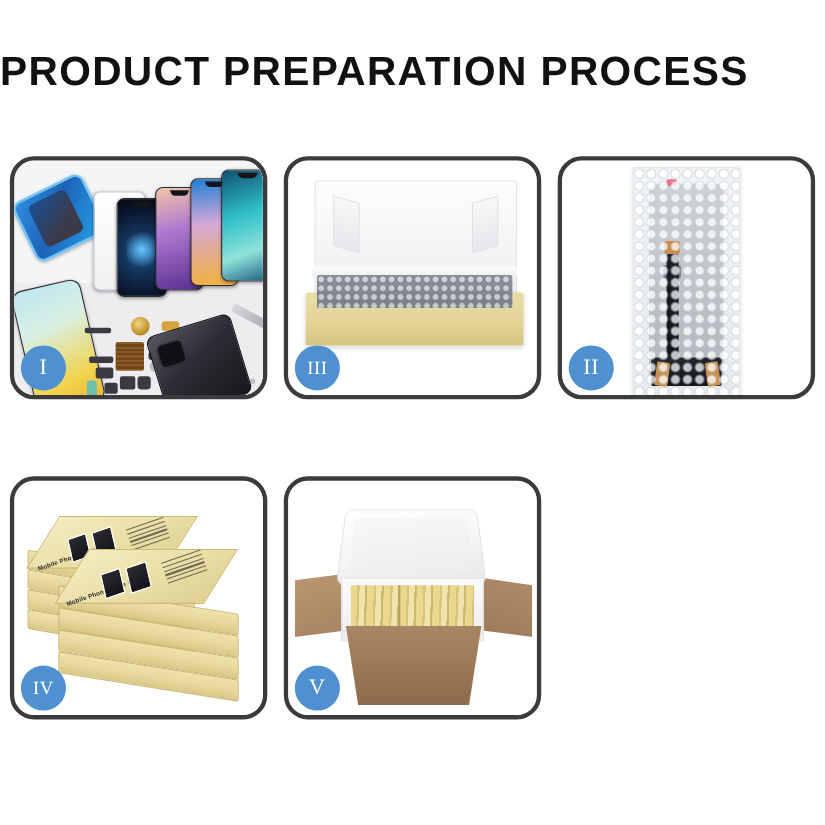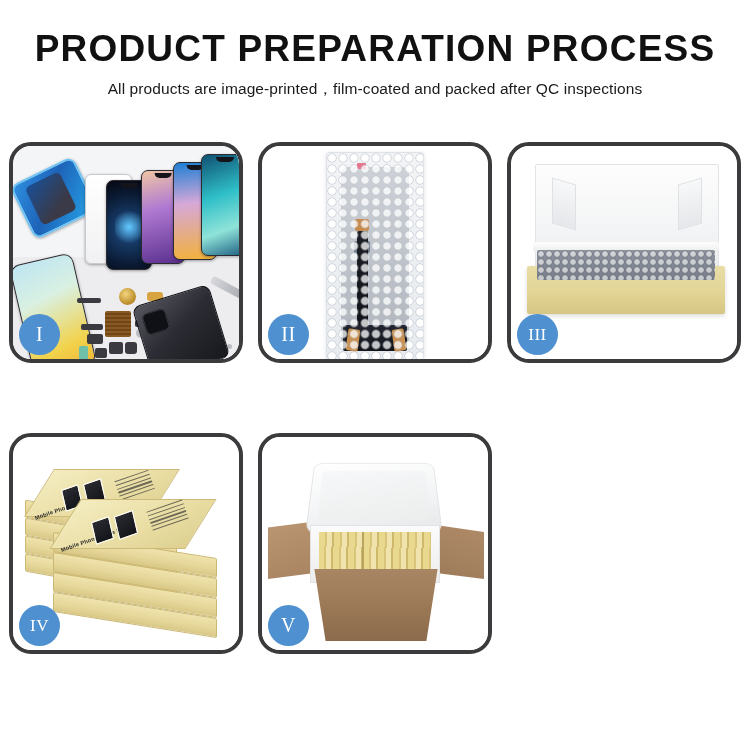--- a/index.html
+++ b/index.html
@@ -12,21 +12,22 @@
     height: 750px;
     overflow: hidden;
     font-family: "Liberation Sans", sans-serif;
     position: relative;
   }
 
   
   .header {
     width: 100%;
     padding-top: 30px;
-    text-align: center;
+    text-align: left;
+    margin-top: 16px;
   }
   .page-title {
     font-family: "Liberation Sans", sans-serif;
     font-size: 37px;
     font-weight: 700;
     letter-spacing: 1.2px;
     color: #111111;
     margin: 0;
     line-height: 1.05;
     white-space: nowrap;
@@ -390,21 +391,20 @@
     position:absolute; left:24px; top:20px; width:180px; height:178px;
     background: linear-gradient(160deg,rgba(255,255,255,.38),rgba(255,255,255,0) 55%);
     pointer-events:none;
   }
 </style>
 </head>
 <body>
 
 <div class="header">
   <h1 class="page-title">PRODUCT PREPARATION PROCESS</h1>
-  <p class="page-subtitle">All products are image-printed，film-coated and packed after QC inspections</p>
 </div>
 
 <div class="grid">
 
   <div class="panel">
     <div class="panel-inner">
       <div class="p1-bg"></div>
 
       <div class="phone ph-blue-film"></div>
       <div class="phone ph-screenguard"></div>
@@ -439,53 +439,53 @@
       <div class="part silver" style="left:200px;top:202px;width:5px;height:5px;border-radius:50%;"></div>
 
       <div class="backcover"></div>
       <div class="tweezer"></div>
     </div>
     <div class="badge">I</div>
   </div>
 
   <div class="panel">
     <div class="panel-inner">
+      <div class="p3-bg"></div>
+      <div class="boxlid">
+        <div class="boxlid-flapL"></div>
+        <div class="boxlid-flapR"></div>
+      </div>
+      <div class="tray">
+        <div class="tray-foamtop"></div>
+        <div class="tray-inner"></div>
+      </div>
+    </div>
+    <div class="badge small">III</div>
+  </div>
+
+  <div class="panel">
+    <div class="panel-inner">
       <div class="p2-bg"></div>
       <div class="bubblebag">
         <div class="lcd"></div>
         <div class="pink-dot"></div>
         <div class="lcd-tape"></div>
         <div class="lcd-connector"></div>
         <div class="lcd-flex"></div>
         <div class="lcd-bottom"></div>
         <div class="lcd-tab-l"></div>
         <div class="lcd-tab-r"></div>
         <div class="bubble-overlay"></div>
       </div>
     </div>
     <div class="badge">II</div>
   </div>
 
   <div class="panel">
     <div class="panel-inner">
-      <div class="p3-bg"></div>
-      <div class="boxlid">
-        <div class="boxlid-flapL"></div>
-        <div class="boxlid-flapR"></div>
-      </div>
-      <div class="tray">
-        <div class="tray-foamtop"></div>
-        <div class="tray-inner"></div>
-      </div>
-    </div>
-    <div class="badge small">III</div>
-  </div>
-
-  <div class="panel">
-    <div class="panel-inner">
       <div class="p4-bg"></div>
 
       <div class="kbox" style="left:12px;top:76px;width:150px;height:16px;transform:skewY(10deg);"></div>
       <div class="kbox" style="left:12px;top:94px;width:150px;height:16px;transform:skewY(10deg);"></div>
       <div class="kbox" style="left:12px;top:112px;width:150px;height:16px;transform:skewY(10deg);"></div>
       <div class="kbox" style="left:12px;top:130px;width:150px;height:16px;transform:skewY(10deg);"></div>
 
       <div class="kbox" style="left:40px;top:108px;width:162px;height:18px;transform:skewY(9deg);"></div>
       <div class="kbox" style="left:40px;top:128px;width:162px;height:18px;transform:skewY(9deg);"></div>
       <div class="kbox" style="left:40px;top:148px;width:162px;height:18px;transform:skewY(9deg);"></div>

